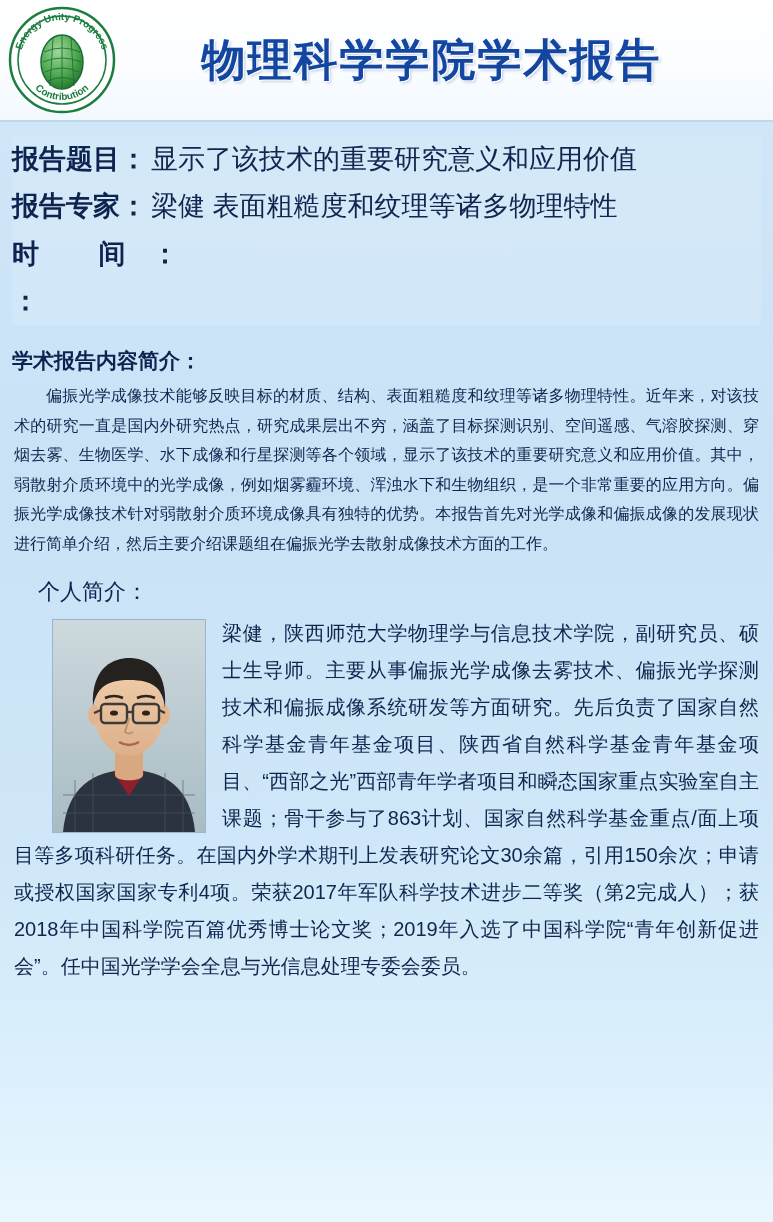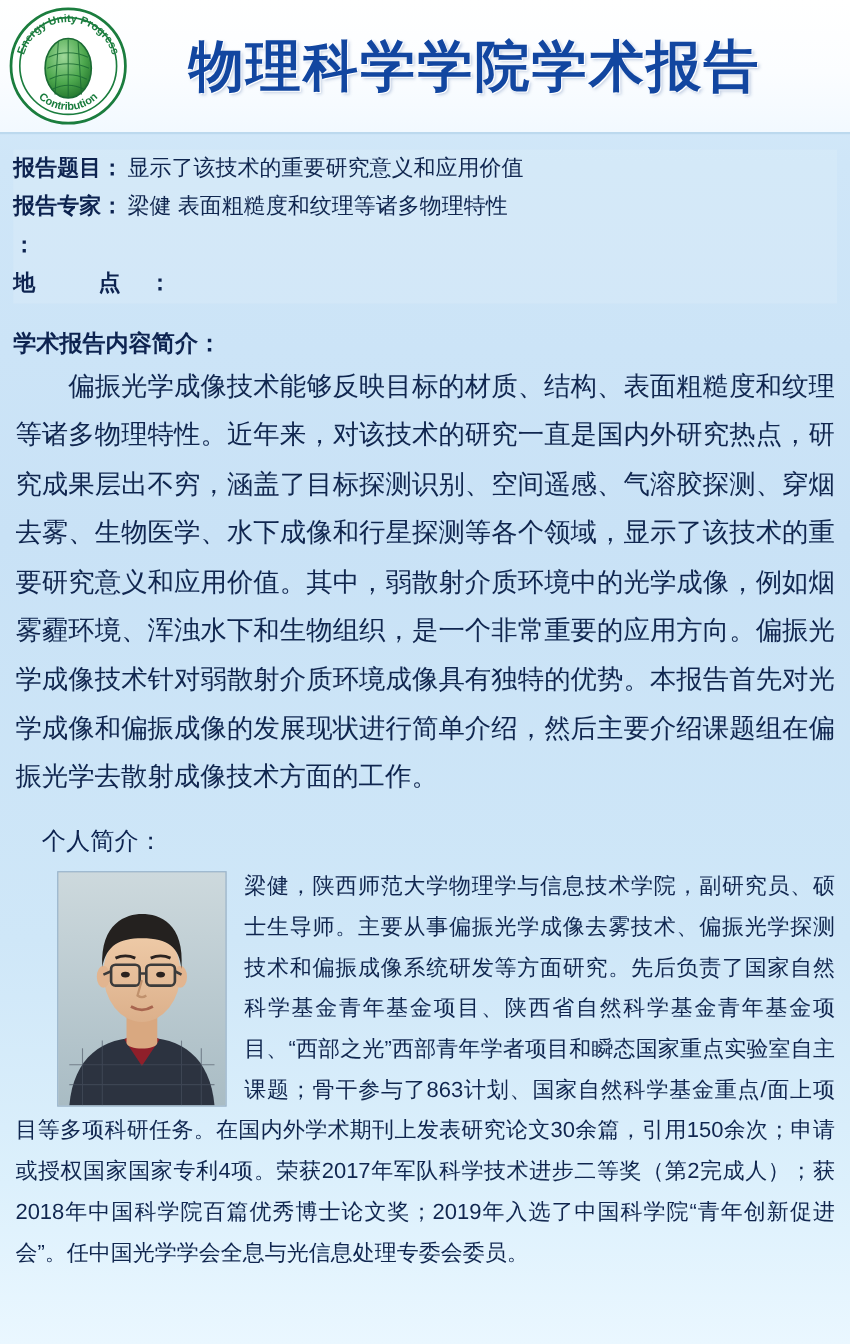--- a/index.html
+++ b/index.html
@@ -36,36 +36,36 @@
     height: 112px;
     margin-left: 6px;
     flex: 0 0 auto;
   }
   .logo svg { display: block; }
   .header-title {
     flex: 1 1 auto;
     text-align: center;
     font-family: "DejaVu Sans", "Liberation Sans", sans-serif;
     font-weight: bold;
-    font-size: 50px;
+    font-size: 44px;
     letter-spacing: 2px;
     color: #1246a0;
     text-shadow: 1px 1px 0 #ffffff, 2px 2px 3px rgba(20,60,130,.25);
     padding-right: 28px;
   }
 
   
   .info {
     margin: 14px 12px 0 12px;
     background: rgba(255,255,255,0.12);
   }
   .info-row {
     display: flex;
     align-items: flex-end;
-    font-size: 20px;
+    font-size: 27px;
     color: #10264f;
     line-height: 1.75;
     white-space: nowrap;
   }
   .info-label {
     font-weight: bold;
     color: #0d2350;
     flex: 0 0 auto;
   }
   .info-label.spaced {
@@ -86,26 +86,25 @@
 
   
   .section-title {
     margin: 22px 12px 6px 12px;
     font-size: 21px;
     font-weight: bold;
     color: #0d2350;
   }
   .abstract {
     margin: 0 14px 12px 14px;
-    font-size: 24px;
+    font-size: 16px;
     line-height: 1.85;
     color: #10264f;
     text-align: justify;
     text-indent: 2em;
-    font-family: Liberation Mono, monospace;
   }
 
   
   .bio-title {
     margin: 18px 12px 8px 38px;
     font-size: 22px;
     font-weight: normal;
     color: #0d2350;
   }
   .bio-body {
@@ -207,25 +206,25 @@
       <span class="info-value">显示了该技术的重要研究意义和应用价值</span>
     </div>
 
     <div class="info-row">
       <span class="info-label">报告专家</span>
       <span class="info-colon">：</span>
       <span class="info-value">梁健 表面粗糙度和纹理等诸多物理特性</span>
     </div>
 
     <div class="info-row">
-      <span class="info-colon">：</span>
-    </div>
-
-    <div class="info-row">
-      <span class="info-label spaced">地  点</span>
+      <span class="info-label spaced">时  间</span>
+      <span class="info-colon">：</span>
+    </div>
+
+    <div class="info-row">
       <span class="info-colon">：</span>
     </div>
   </div>
 
   <div class="section-title">学术报告内容简介：</div>
   <div class="abstract">偏振光学成像技术能够反映目标的材质、结构、表面粗糙度和纹理等诸多物理特性。近年来，对该技术的研究一直是国内外研究热点，研究成果层出不穷，涵盖了目标探测识别、空间遥感、气溶胶探测、穿烟去雾、生物医学、水下成像和行星探测等各个领域，显示了该技术的重要研究意义和应用价值。其中，弱散射介质环境中的光学成像，例如烟雾霾环境、浑浊水下和生物组织，是一个非常重要的应用方向。偏振光学成像技术针对弱散射介质环境成像具有独特的优势。本报告首先对光学成像和偏振成像的发展现状进行简单介绍，然后主要介绍课题组在偏振光学去散射成像技术方面的工作。</div>
 
   <div class="bio-title">个人简介：</div>
 
   <div class="portrait">

